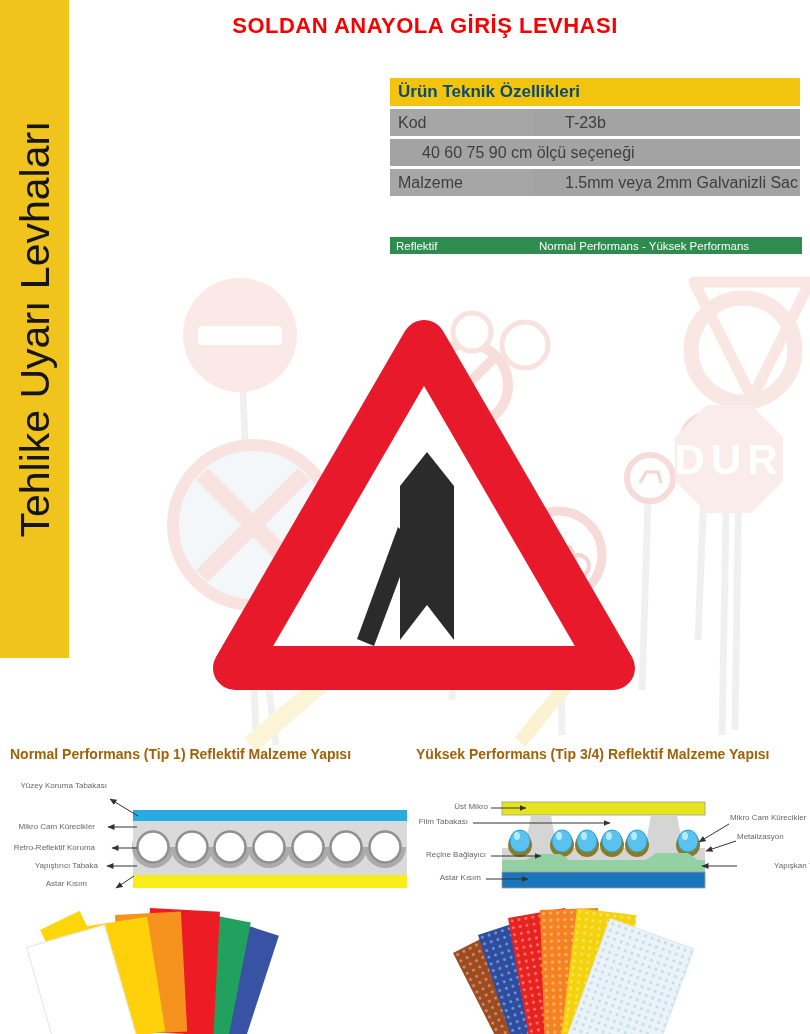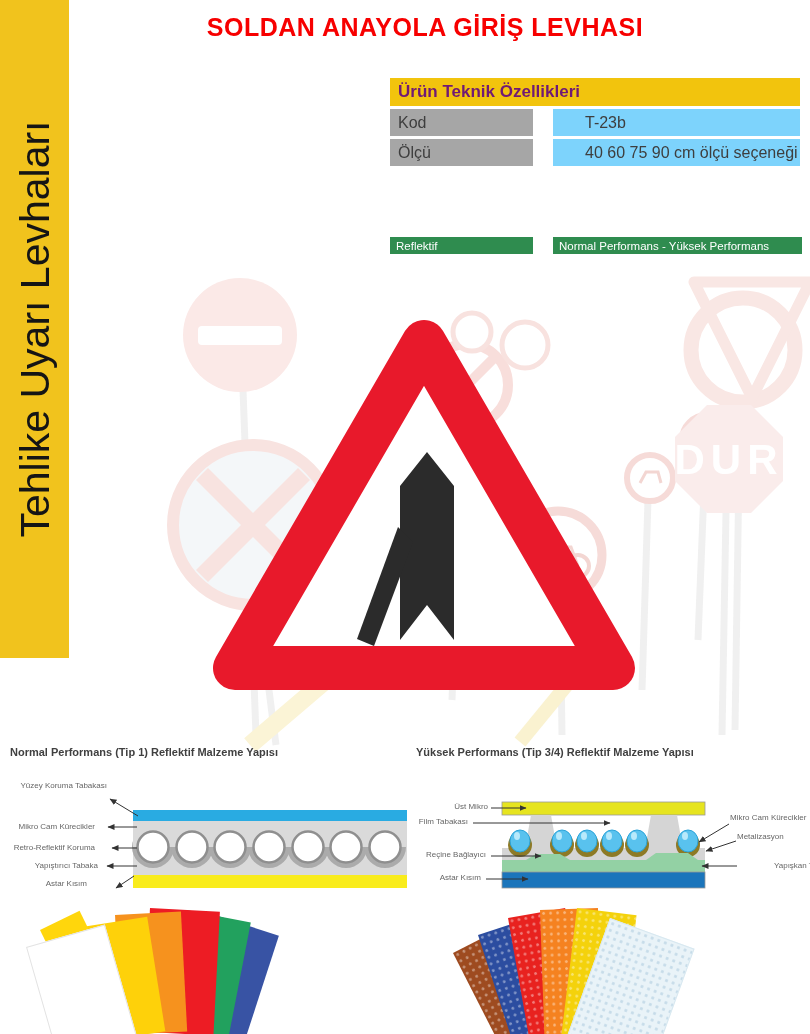--- a/index.html
+++ b/index.html
@@ -7,41 +7,41 @@
         font-family:"Liberation Sans","DejaVu Sans",sans-serif;}
   svg{position:absolute;left:0;top:0;}
 
   
   .banner{position:absolute;left:0;top:0;width:69px;height:658px;background:#f1c31d;z-index:3;}
   .banner span{position:absolute;left:50%;top:50%;transform:translate(-50%,-50%) rotate(-90deg);
         white-space:nowrap;font-size:41px;color:#151515;letter-spacing:0px;}
 
   
   .title{position:absolute;left:80px;top:13px;width:690px;text-align:center;z-index:3;
-        font-size:25px;font-weight:bold;color:#f70000;letter-spacing:.5px;}
+        font-size:22px;font-weight:bold;color:#f70000;letter-spacing:.5px;}
 
   
   .spec-table{position:absolute;left:390px;top:78px;width:410px;z-index:3;}
-  .spec-header{height:28px;background:#f2c40d;color:#701a75;font-weight:bold;font-size:17px;
+  .spec-header{height:28px;background:#f2c40d;color:#0c4a6e;font-weight:bold;font-size:17px;
         display:flex;align-items:center;padding-left:8px;box-sizing:border-box;margin-bottom:3px;}
-  .spec-row{display:flex;gap:20px;margin-bottom:3px;border-radius:13px;}
+  .spec-row{display:flex;gap:0;margin-bottom:3px;border-radius:13px;}
   .cell{height:27px;display:flex;align-items:center;padding-left:8px;box-sizing:border-box;
         font-size:16px;color:#3e3e3e;}
   .cell.lbl{width:143px;background:#a6a6a6;flex:none;}
-  .cell.val{flex:1;background:#7dd3fc;padding-left:32px;}
-
-  
-  .refl-row{position:absolute;left:390px;top:237px;width:412px;display:flex;gap:20px;z-index:3;}
+  .cell.val{flex:1;background:#a3a3a3;padding-left:32px;}
+
+  
+  .refl-row{position:absolute;left:390px;top:237px;width:412px;display:flex;gap:0;z-index:3;}
   .refl-cell{height:17px;background:#2f8c4f;color:#fff;font-size:11.5px;display:flex;
         align-items:center;padding-left:6px;box-sizing:border-box;}
   .refl-cell.lbl{width:143px;flex:none;}
   .refl-cell.val{flex:1;}
 
   
-  .sec-h{position:absolute;z-index:3;font-size:11px;font-weight:bold;color:#404040;white-space:nowrap;}
+  .sec-h{position:absolute;z-index:3;font-size:14px;font-weight:bold;color:#a16207;white-space:nowrap;}
 
   
   .dlab{position:absolute;z-index:4;font-size:8px;color:#666;text-align:right;white-space:nowrap;}
   .dlab.ltr{text-align:left;}
 
   
   .fan-sheet{position:absolute;transform-origin:0 0;z-index:2;}
   .edged{border:1px solid #e3e3e3;box-sizing:border-box;}
   .fan-right .fan-sheet{background-image:radial-gradient(circle,rgba(255,255,255,.40) 1px,rgba(255,255,255,0) 1.7px);
         background-size:7px 7px;}
@@ -202,22 +202,25 @@
 
   <div class="title">SOLDAN ANAYOLA GİRİŞ LEVHASI</div>
 
   <div class="spec-table">
     <div class="spec-header">Ürün Teknik Özellikleri</div>
     <div class="spec-row">
       <div class="cell lbl">Kod</div>
       <div class="cell val">T-23b</div>
     </div>
     <div class="spec-row">
-      <div class="cell lbl">Ölçü</div>
       <div class="cell val">40 60 75 90 cm ölçü seçeneği</div>
+    </div>
+    <div class="spec-row">
+      <div class="cell lbl">Malzeme</div>
+      <div class="cell val">1.5mm veya 2mm Galvanizli Sac</div>
     </div>
   </div>
 
   <div class="refl-row">
     <div class="refl-cell lbl">Reflektif</div>
     <div class="refl-cell val">Normal Performans - Yüksek Performans</div>
   </div>
 
   <div class="sec-h" style="left:10px;top:746px;width:402px">Normal Performans (Tip 1) Reflektif Malzeme Yapısı</div>
   <div class="sec-h" style="left:416px;top:746px;width:394px">Yüksek Performans (Tip 3/4) Reflektif Malzeme Yapısı</div>

